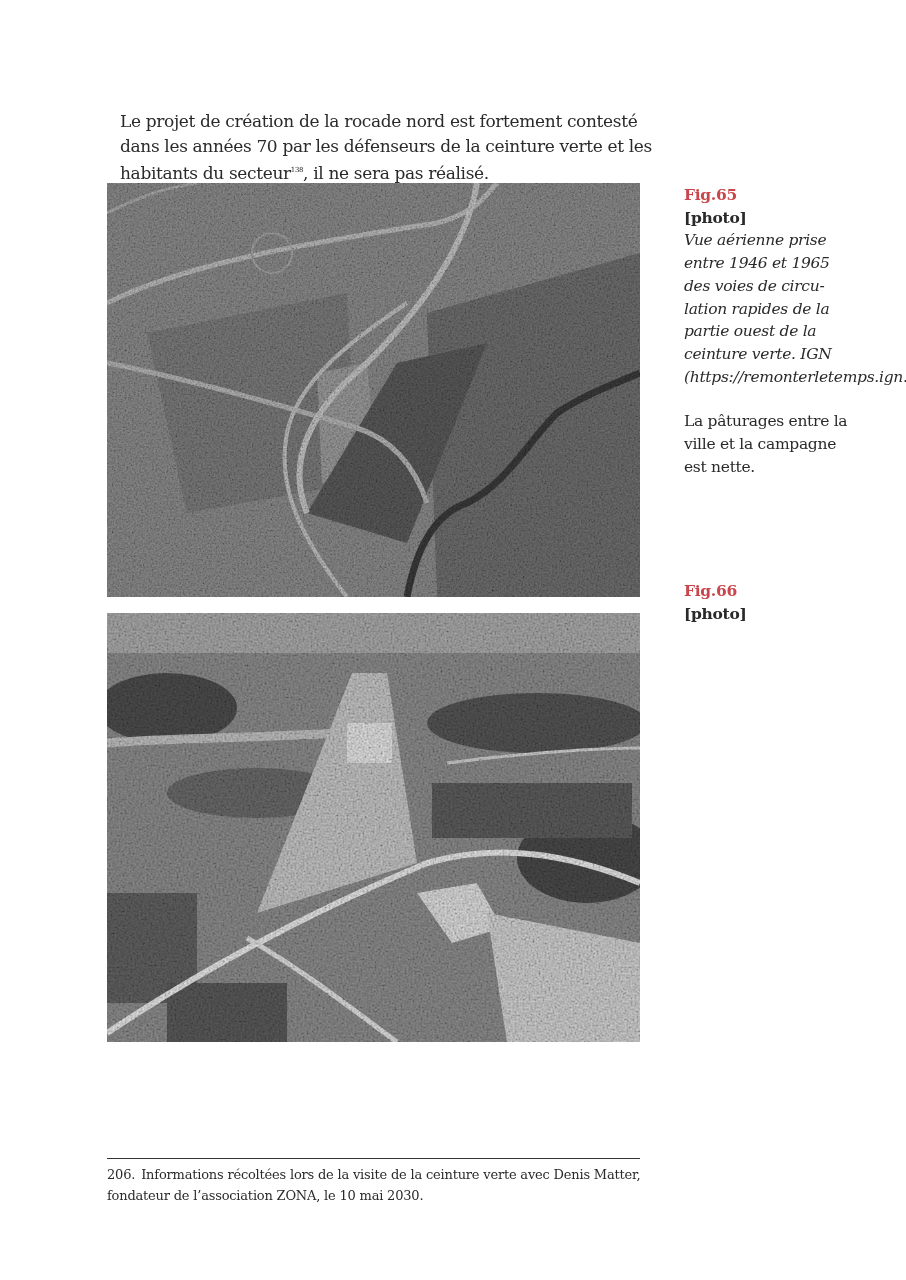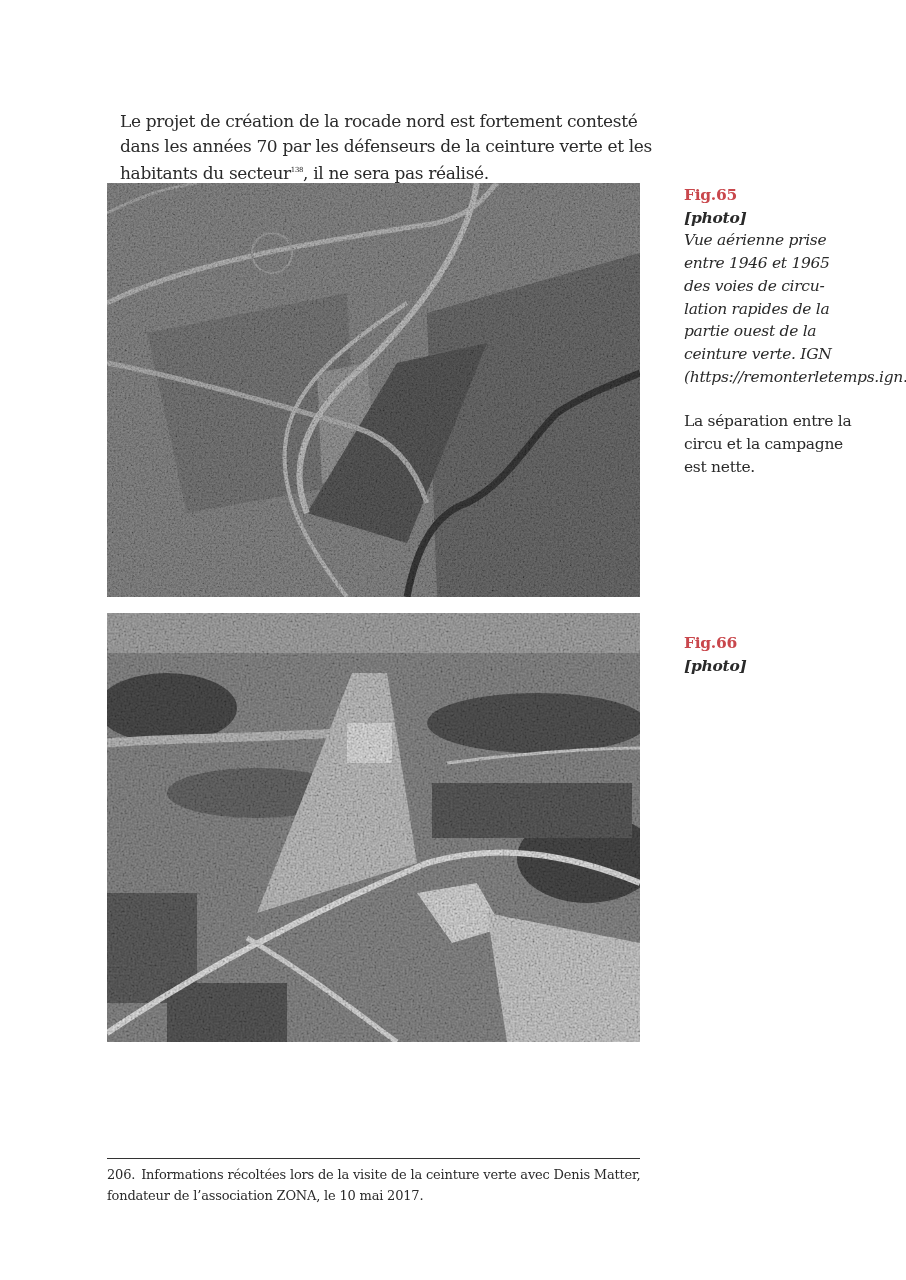--- a/index.html
+++ b/index.html
@@ -17,23 +17,23 @@
     position: absolute; left: 107px; width: 533px; overflow: hidden; background: #777;
   }
   .photo svg { display: block; width: 100%; height: 100%; }
   #photo1 { top: 183px; height: 414px; }
   #photo2 { top: 613px; height: 429px; }
   .caption {
     position: absolute; left: 656px; width: 170px;
     font-size: 15.5px; line-height: 22.7px; color: #2a2a2a; letter-spacing: -0.3px; margin-left: 28px;
   }
   #cap1 { top: 184px; }
-  #cap2 { top: 632px; }
+  #cap2 { top: 580px; }
   .fig { color: #c9474c; font-weight: bold; display: block; }
-  .ptype { font-weight: bold; display: block; font-style: italic; }
+  .ptype { font-weight: bold; display: block; }
   .desc { font-style: italic; display: block; }
   .note { display: block; margin-top: 22px; }
   .rule {
     position: absolute; left: 107px; top: 1158px; width: 533px; height: 0; border-top: 1.3px solid #333;
   }
   .footnote {
     position: absolute; left: 107px; top: 1164px; width: 540px;
     font-size: 13px; line-height: 21px; color: #2a2a2a; letter-spacing: -0.2px; margin: 0;
   }
   .footnote .num { margin-right: 6px; }
@@ -77,21 +77,21 @@
 
       <circle cx="165" cy="70" r="20" fill="none" stroke="#a5a5a5" stroke-width="2"></circle>
     </g>
   </svg>
 </div>
 
 <div class="caption" id="cap1">
   <span class="fig">Fig.65</span>
   <span class="ptype">[photo]</span>
   <span class="desc">Vue aérienne prise entre 1946 et 1965 des voies de circu­lation rapides de la partie ouest de la ceinture verte. IGN (https://remonterletemps.ign.fr/)</span>
-  <span class="note">La séparation entre la circu et la campagne est nette.</span>
+  <span class="note">La pâturages entre la ville et la campagne est nette.</span>
 </div>
 
 <div class="photo" id="photo2" title="Oblique black-and-white aerial photo of motorway construction site among gardens and buildings">
   <svg viewBox="0 0 533 429" preserveAspectRatio="none">
     <defs>
       <filter id="grain2" x="0" y="0" width="100%" height="100%">
         <feTurbulence type="fractalNoise" baseFrequency="0.5" numOctaves="3" seed="9" result="n"></feTurbulence>
         <feColorMatrix type="saturate" values="0" in="n" result="g"></feColorMatrix>
         <feComponentTransfer in="g" result="c">
           <feFuncR type="linear" slope="1.5" intercept="-0.3"></feFuncR>
@@ -130,13 +130,13 @@
     </g>
   </svg>
 </div>
 
 <div class="caption" id="cap2">
   <span class="fig">Fig.66</span>
   <span class="ptype">[photo]</span>
 </div>
 
 <div class="rule"></div>
-<p class="footnote"><span class="num">206.</span><span>Informations récoltées lors de la visite de la ceinture verte avec Denis Matter, fondateur de l’association ZONA, le 10 mai 2017.</span></p>
+<p class="footnote"><span class="num">206.</span><span>Informations récoltées lors de la visite de la ceinture verte avec Denis Matter, fondateur de l’association ZONA, le 10 mai 2030.</span></p>
 
 </body></html>

